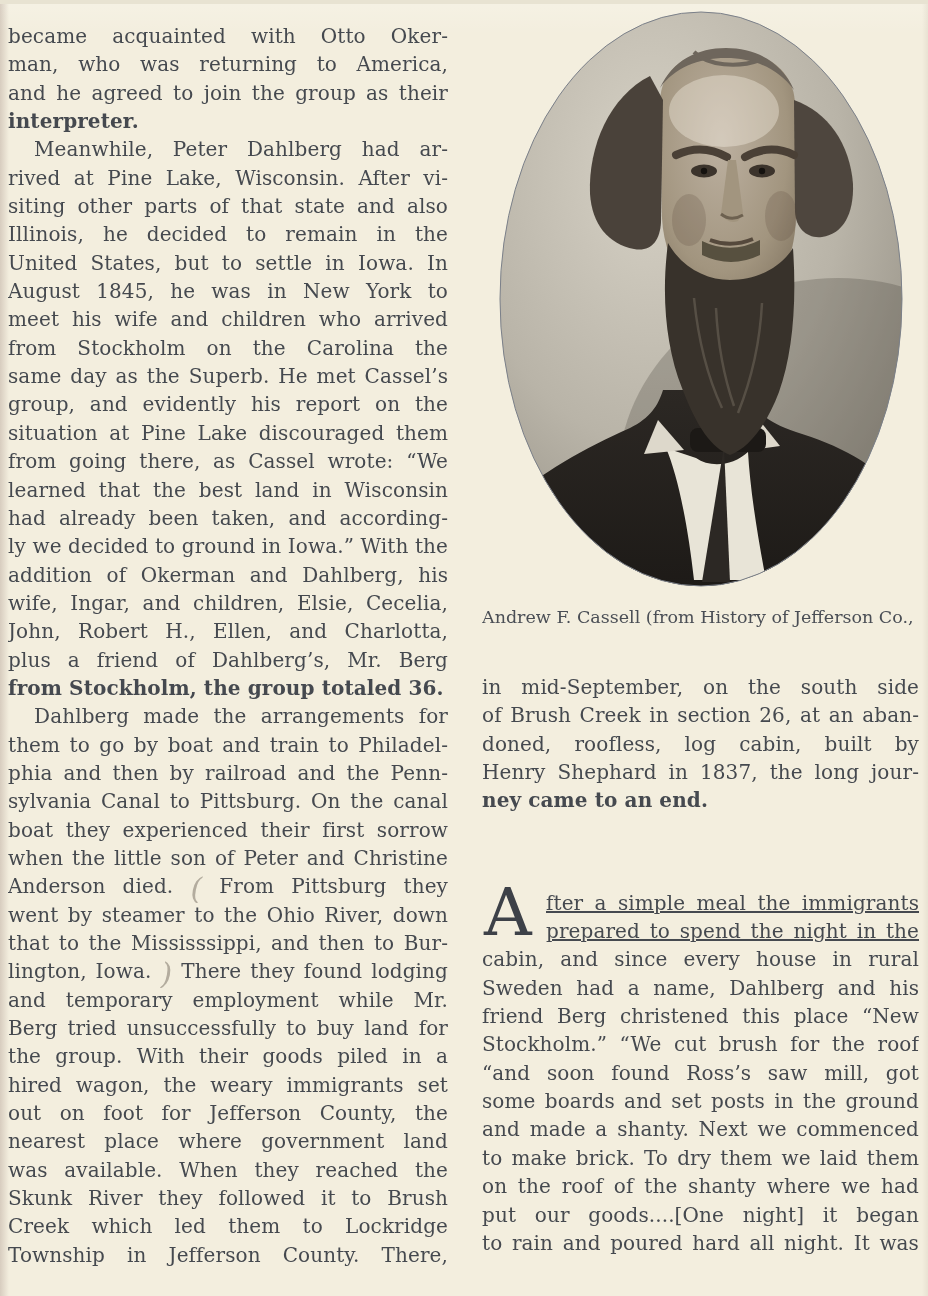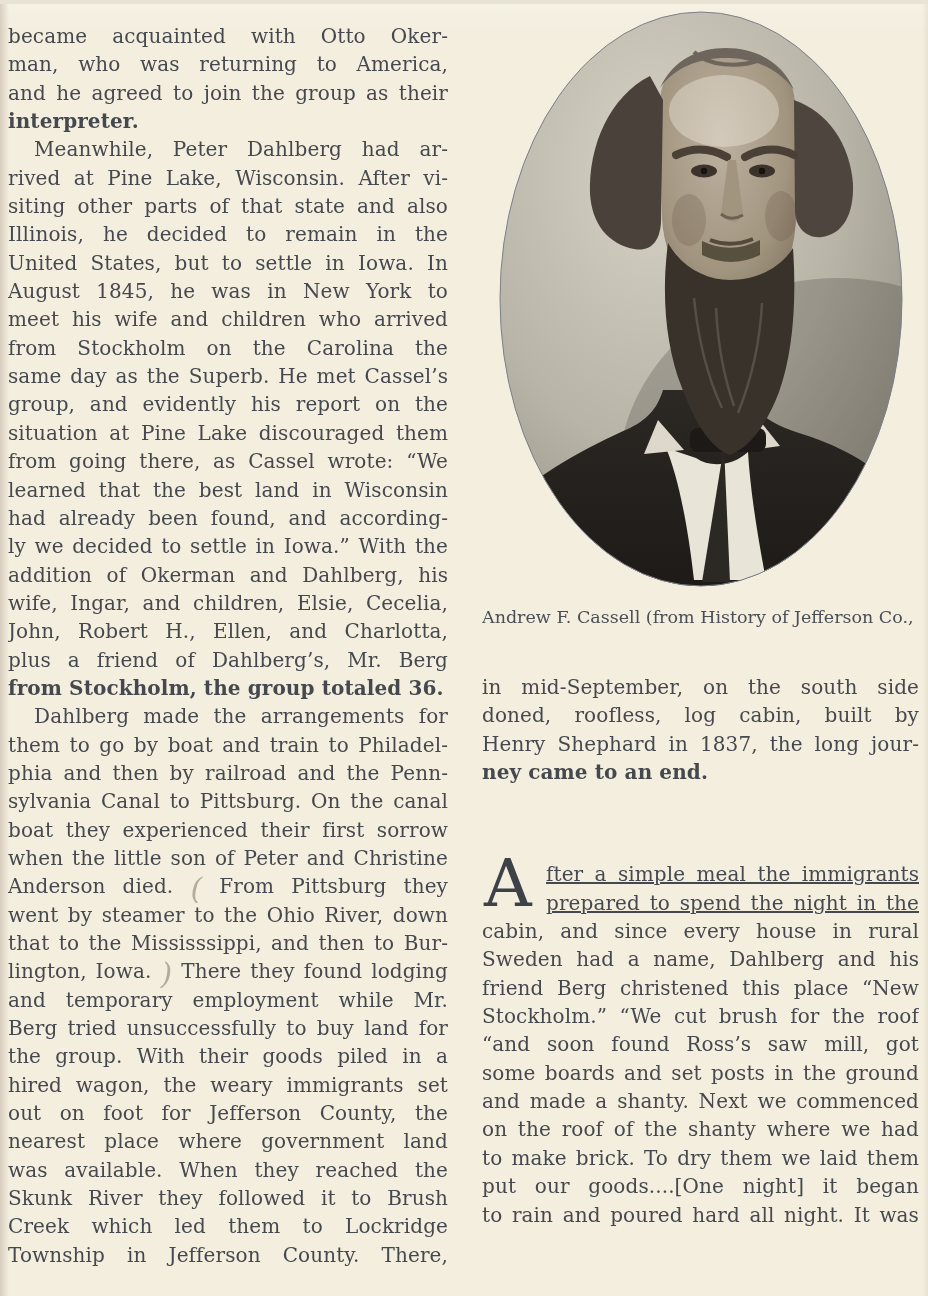--- a/index.html
+++ b/index.html
@@ -79,22 +79,22 @@
         <div class="line"><span>Illinois, he decided to remain in the</span></div>
         <div class="line"><span>United States, but to settle in Iowa. In</span></div>
         <div class="line"><span>August 1845, he was in New York to</span></div>
         <div class="line"><span>meet his wife and children who arrived</span></div>
         <div class="line"><span>from Stockholm on the </span><span class="seg-i">Carolina</span><span> the</span></div>
         <div class="line"><span>same day as the </span><span class="seg-i">Superb</span><span>. He met Cassel’s</span></div>
         <div class="line"><span>group, and evidently his report on the</span></div>
         <div class="line"><span>situation at Pine Lake discouraged them</span></div>
         <div class="line"><span>from going there, as Cassel wrote: “We</span></div>
         <div class="line"><span>learned that the best land in Wisconsin</span></div>
-        <div class="line"><span>had already been found, and according-</span></div>
-        <div class="line"><span>ly we decided to settle in Iowa.” With the</span></div>
+        <div class="line"><span>had already been taken, and according-</span></div>
+        <div class="line"><span>ly we decided to ground in Iowa.” With the</span></div>
         <div class="line"><span>addition of Okerman and Dahlberg, his</span></div>
         <div class="line"><span>wife, Ingar, and children, Elsie, Cecelia,</span></div>
         <div class="line"><span>John, Robert H., Ellen, and Charlotta,</span></div>
         <div class="line"><span>plus a friend of Dahlberg’s, Mr. Berg</span></div>
         <div class="line end"><span>from Stockholm, the group totaled 36.</span></div>
       </div>
       <div class="para">
         <div class="line indent"><span>Dahlberg made the arrangements for</span></div>
         <div class="line"><span>them to go by boat and train to </span><span class="seg-u">Philadel-</span></div>
         <div class="line"><span>phia and then by railroad and the Penn-</span></div>
@@ -186,36 +186,37 @@
       </g>
       <ellipse cx="203" cy="291" rx="201" ry="287" fill="none" stroke="#7b8089" stroke-width="1"></ellipse>
     </svg>
   </div>
 
   <div class="col right-text">
     <div class="caption"><span class="seg-i">Andrew F. Cassell (from </span><span>History of Jefferson Co., 207).</span></div>
     <div>
         <div class="para">
           <div class="line"><span>in mid-September, on the south side</span></div>
+          <div class="line"><span>of Brush Creek in section 26, at an aban-</span></div>
           <div class="line"><span>doned, roofless, log cabin, built by</span></div>
           <div class="line"><span>Henry Shephard in 1837, the long jour-</span></div>
           <div class="line end"><span>ney came to an end.</span></div>
         </div>
         <div class="para has-dropcap">
           <span class="dropcap">A</span>
           <div class="line dc-ind"><span>fter a simple meal the immigrants</span></div>
           <div class="line dc-ind"><span>prepared to spend the night in the</span></div>
           <div class="line"><span>cabin, and since every house in rural</span></div>
           <div class="line"><span>Sweden had a name, Dahlberg and his</span></div>
           <div class="line"><span>friend Berg christened this place “New</span></div>
           <div class="line"><span>Stockholm.” “We cut brush for the roof</span></div>
           <div class="line"><span>“and soon found Ross’s saw mill, got</span></div>
           <div class="line"><span>some boards and set posts in the ground</span></div>
           <div class="line"><span>and made a shanty. Next we commenced</span></div>
+          <div class="line"><span>to make brick. To dry them we laid them</span></div>
           <div class="line"><span>on the roof of the shanty where we had</span></div>
-          <div class="line"><span>to make brick. To dry them we laid them</span></div>
           <div class="line"><span>put our goods....[One night] it began</span></div>
           <div class="line"><span>to rain and poured hard all night. It was</span></div>
         </div>
       </div>
   </div>
 
 </div>
 
 </body></html>

